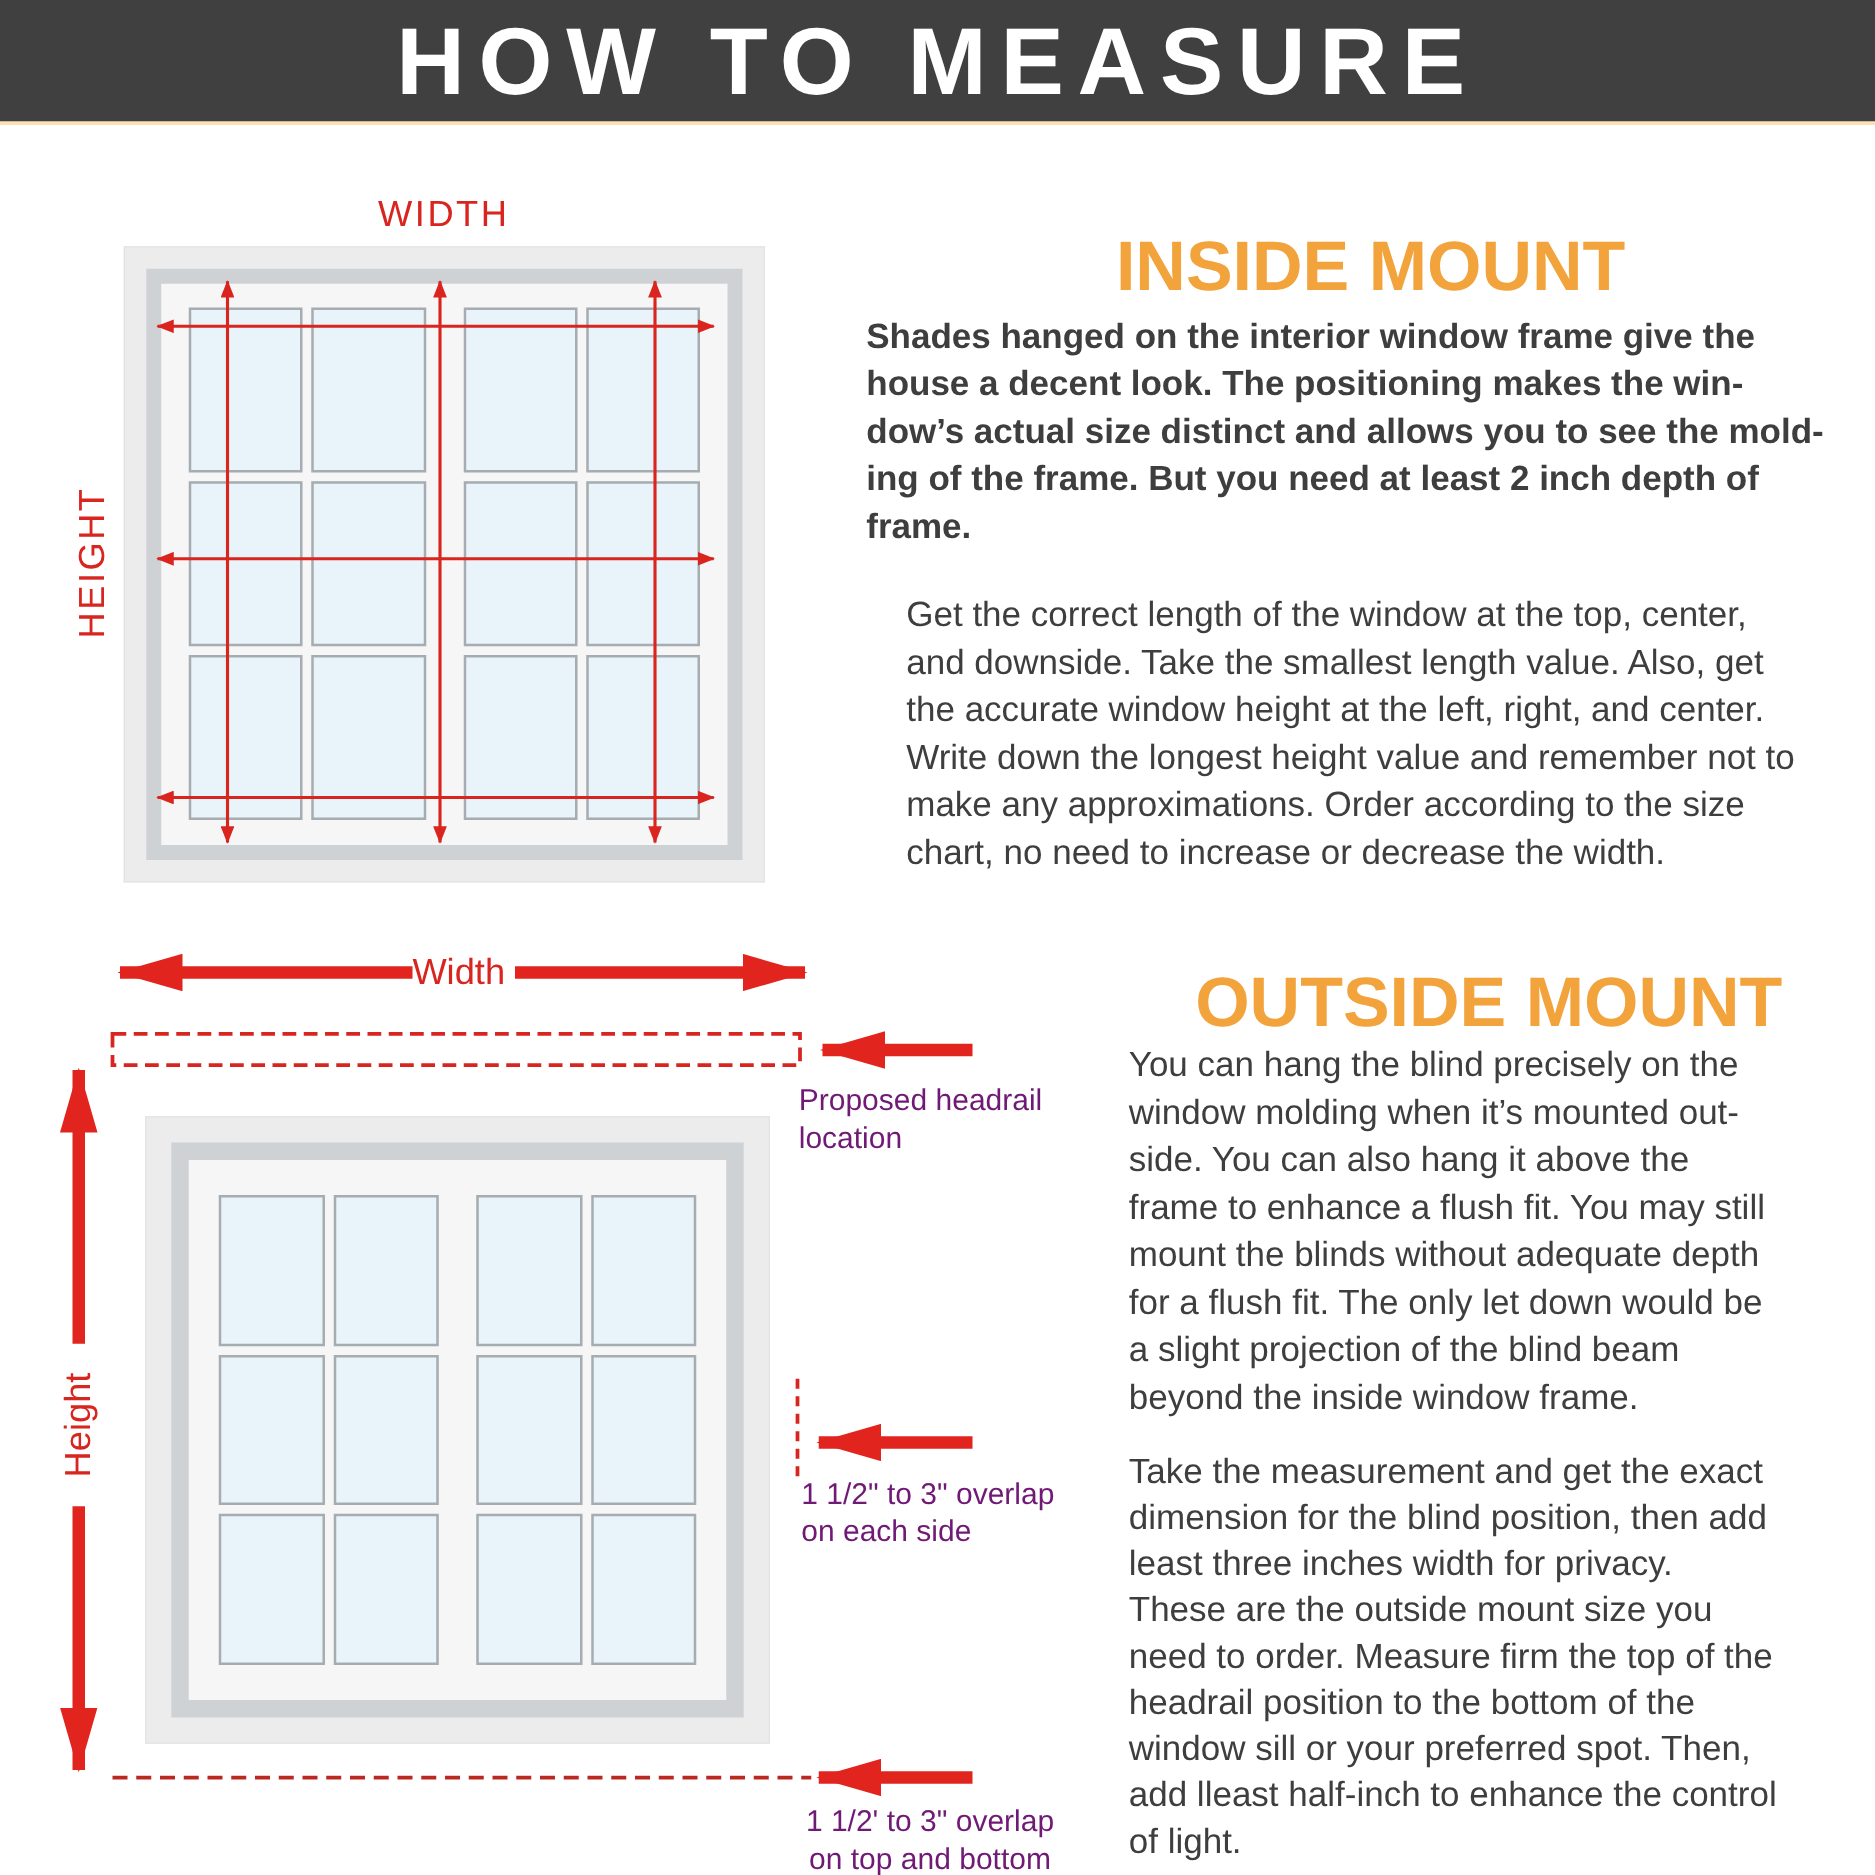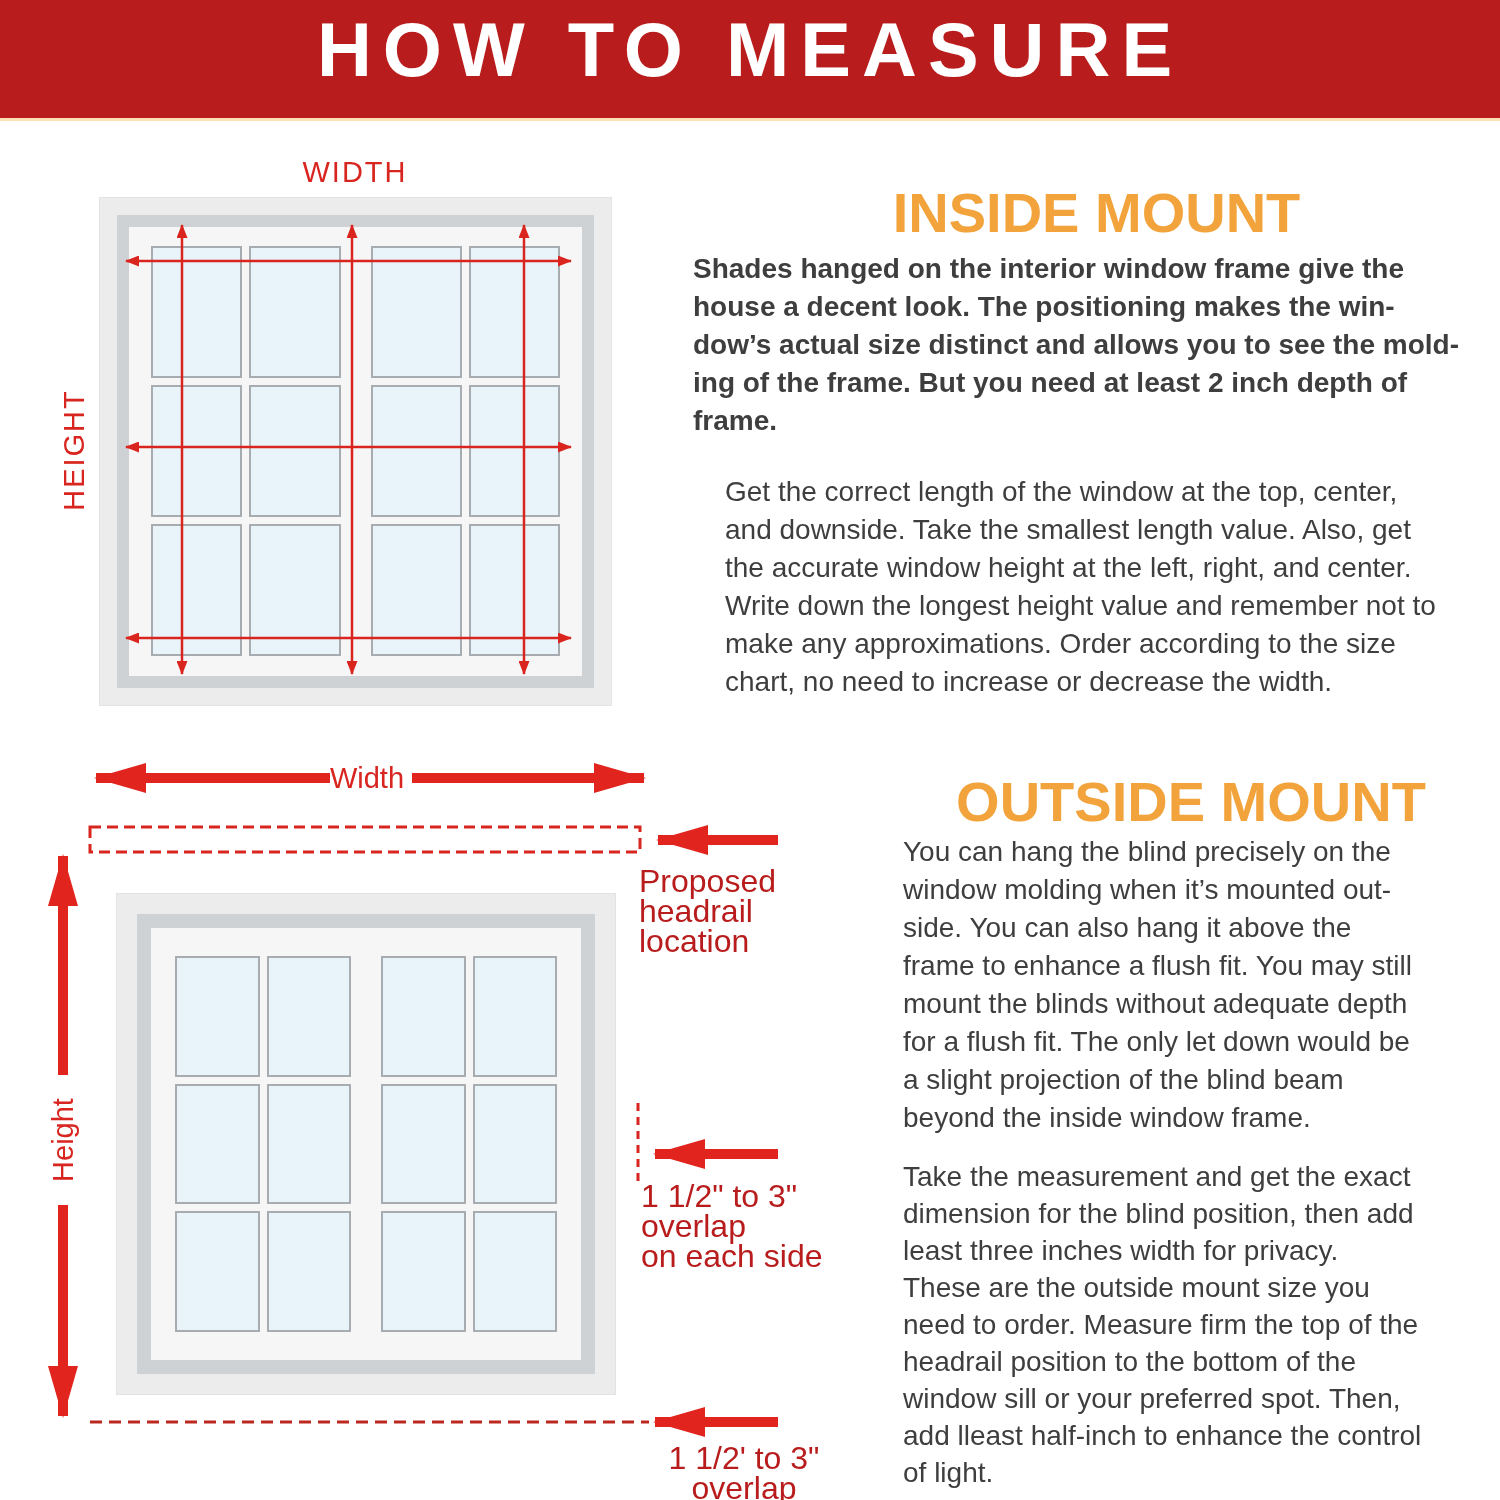--- a/index.html
+++ b/index.html
@@ -4,41 +4,41 @@
 <style>
   html,body{margin:0;padding:0;}
   body{
     width:1500px;height:1500px;background:#ffffff;overflow:hidden;position:relative;
     font-family:"Liberation Sans", sans-serif;
   }
   .stage{position:absolute;left:0;top:0;width:1500px;height:1500px;}
 
   
   .banner{
-    position:absolute;left:0;top:0;width:1500px;height:118px;background:#b91c1c;
+    position:absolute;left:0;top:0;width:1500px;height:97px;background:#404040;
     box-shadow:0 3px 0 rgba(249,156,9,.30);
   }
   .banner h1{
     margin:0;height:97px;line-height:99px;text-align:center;
     color:#ffffff;font-size:76px;font-weight:700;letter-spacing:11px;
   }
 
   
   .window{position:absolute;background:#ECECEC;border:1px solid #E3E3E3;box-sizing:border-box;padding:17px;}
   .window .w-band{background:#CFD2D4;height:100%;box-sizing:border-box;padding:12px;}
   .window .w-sash{background:#F6F6F7;height:100%;box-sizing:border-box;display:flex;gap:30px;padding:19px 22px 20px;}
   .window .sash-half{flex:1;display:grid;grid-template-columns:1fr 1fr;grid-template-rows:1fr 1fr 1fr;gap:7px;}
   .window .pane{background:#E8F4FA;border:2px solid #A6ACB0;}
   .window-b{padding:20px;}
   .window-b .w-band{padding:14px;}
   .window-b .w-sash{padding:28px 24px;}
 
   
   .red-label{
-    position:absolute;color:#b91c1c;font-size:32px;line-height:30px;
+    position:absolute;color:#701a75;font-size:24px;line-height:30px;
     white-space:pre-line;
   }
   .dim-label{
     position:absolute;color:#D8251F;font-size:29px;line-height:40px;
     text-align:center;letter-spacing:2px;white-space:pre-line;
   }
   .rot{transform:rotate(-90deg);transform-origin:center;}
   .t-width-top{left:255px;top:152px;width:200px;}
   .t-height-top{left:-26px;top:430px;width:200px;height:40px;}
   .t-width-bot{left:287px;top:758px;width:160px;letter-spacing:0;}

